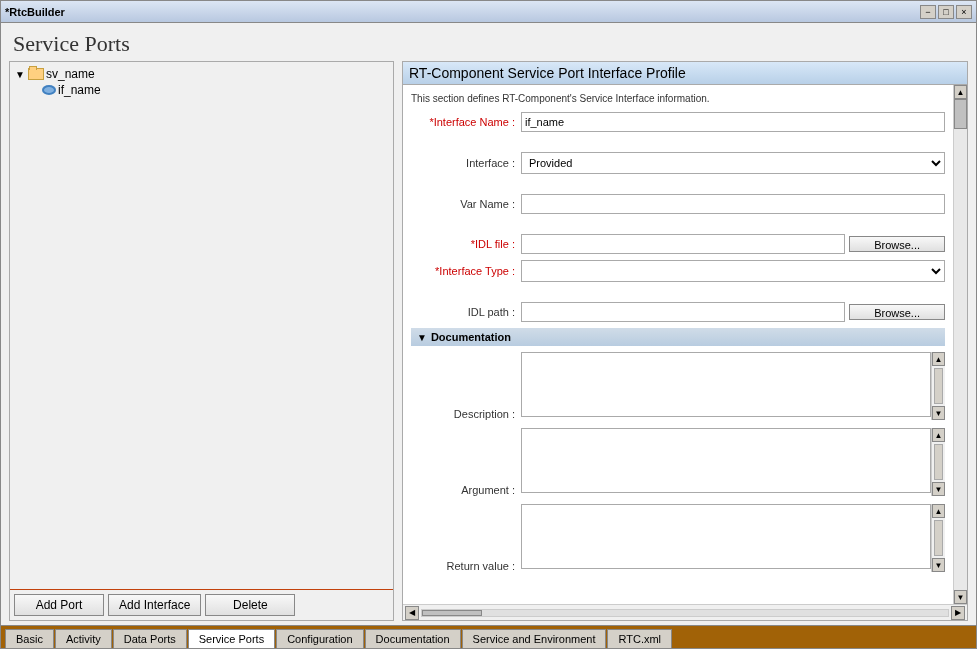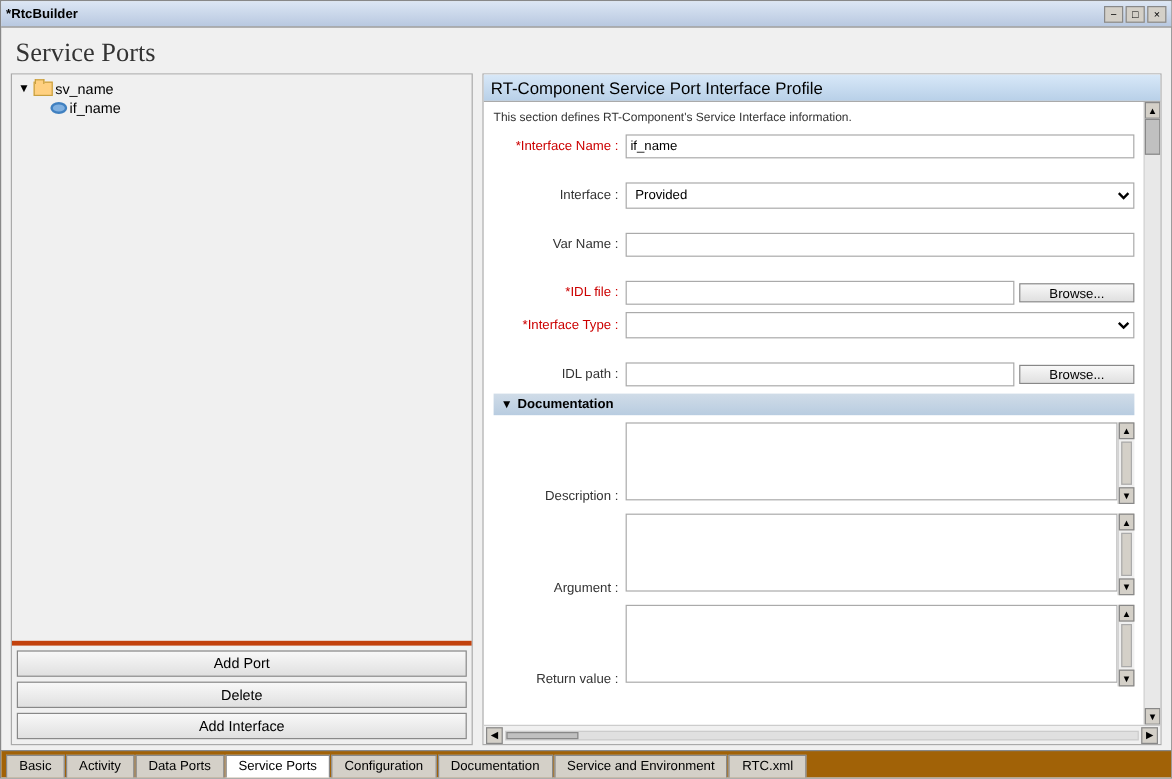--- a/index.html
+++ b/index.html
@@ -65,21 +65,21 @@
     .tab { padding: 3px 10px; background: #d4d0c8; border: 1px solid #888; border-bottom: none; cursor: pointer; font-size: 11px; color: #000; position: relative; bottom: -1px; }
     .tab.active { background: #fff; border-bottom: 1px solid #fff; z-index: 1; }
 
     .vertical-scrollbar { width: 14px; background: #f0f0f0; border-left: 1px solid #ccc; display: flex; flex-direction: column; }
     .vs-arrow { height: 14px; background: #d4d0c8; border: 1px solid #888; display: flex; align-items: center; justify-content: center; font-size: 8px; cursor: pointer; flex-shrink: 0; }
     .vs-track { flex: 1; background: #e8e8e8; }
     .vs-thumb { width: 100%; height: 30px; background: #c0c0c0; border: 1px solid #888; }
 
     .right-panel-wrapper { flex: 1; display: flex; overflow: hidden; }
 
-    .left-buttons { display: flex; flex-direction: column; gap: 4px; padding: 4px; justify-content: flex-start; border-top: 4px solid #c2410c; }
+    .left-buttons { display: flex; flex-direction: row; gap: 4px; padding: 4px; justify-content: flex-start; border-top: 1px solid #c2410c; }
 
     .panel-with-buttons { display: flex; flex-direction: column; border: 1px solid #aaa; width: 385px; }
     .tree-and-buttons { display: flex; flex-direction: row; flex: 1; }
     .tree-container { flex: 1; min-height: 0; overflow: auto; padding: 4px; }
   </style>
 </head>
 <body>
 
 <div class="window">
 
@@ -108,22 +108,22 @@
             </div>
 
             <div class="child-node">
               <span class="interface-icon"></span>
               <span class="node-label">if_name</span>
             </div>
           </div>
         </div>
         <div class="left-buttons">
           <button class="action-btn">Add Port</button>
+          <button class="action-btn">Add Interface</button>
           <button class="action-btn">Delete</button>
-          <button class="action-btn">Add Interface</button>
         </div>
       </div>
 
       <div class="right-panel">
         <div class="right-panel-header">RT-Component Service Port Interface Profile</div>
         <div class="right-panel-wrapper">
           <div class="right-panel-content">
             <div class="info-text">This section defines RT-Component's Service Interface information.</div>
 
             <div class="form-row">

